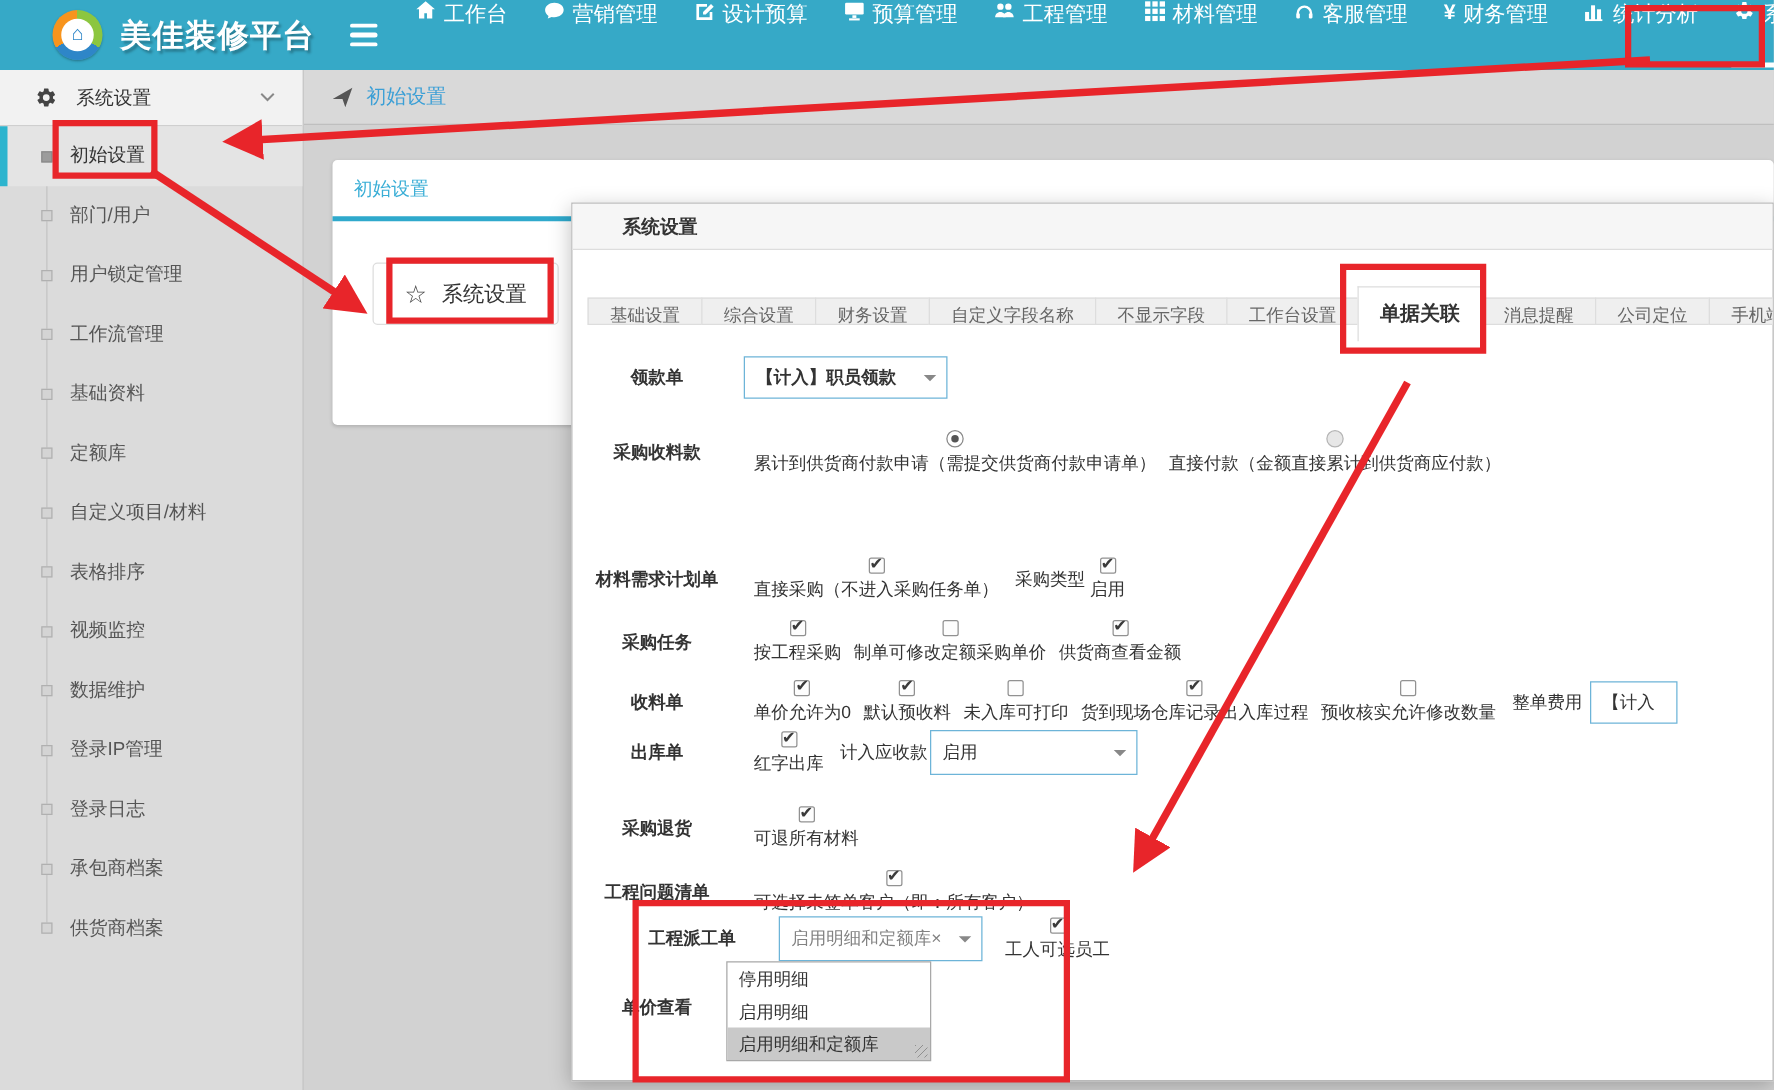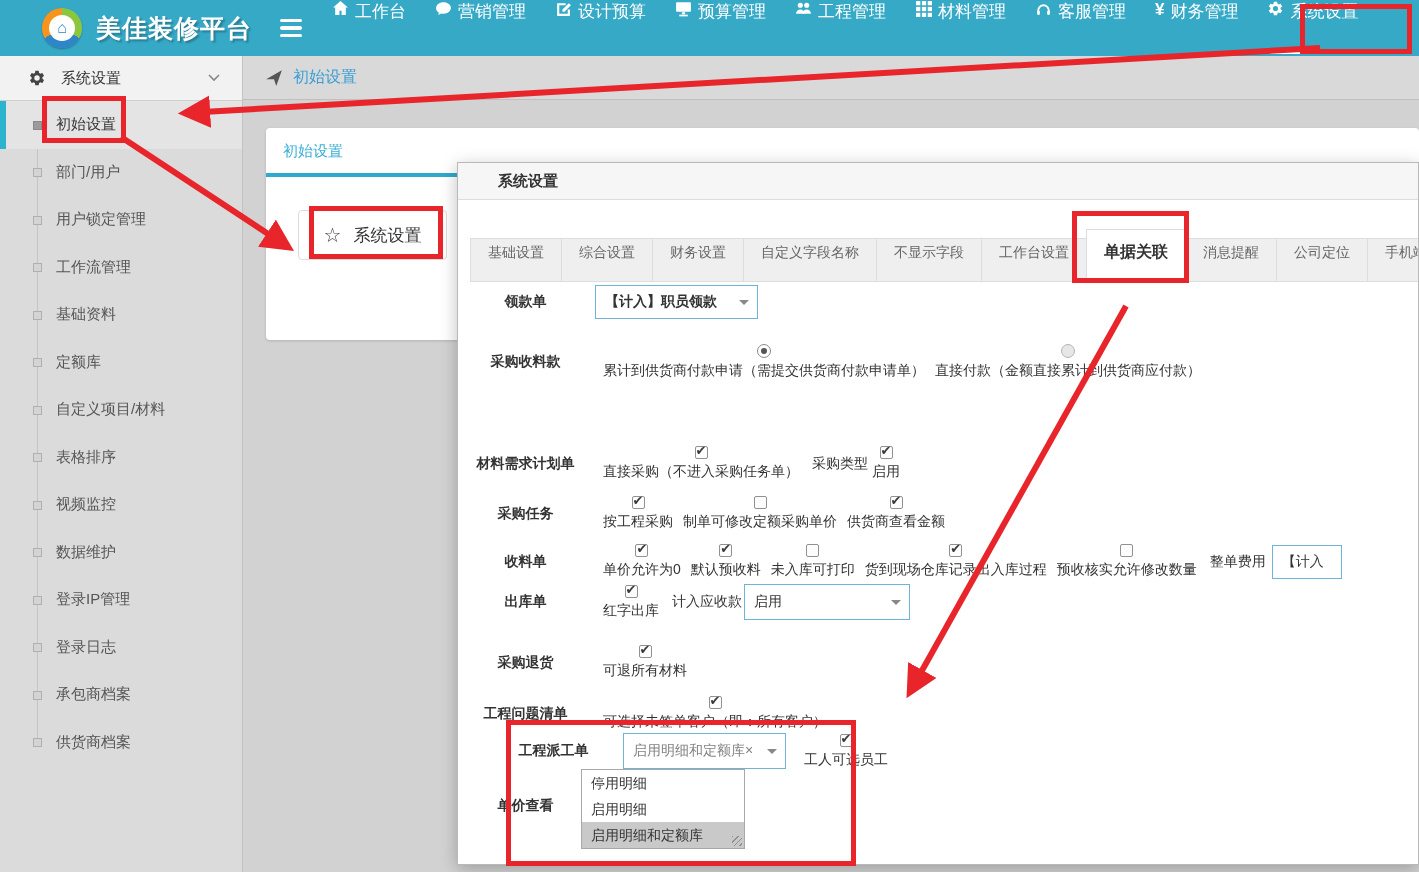--- a/index.html
+++ b/index.html
@@ -65,21 +65,21 @@
 
   
   .modal { position:absolute; left:457px; top:162px; width:962px; height:703px;
     background:#fff; border:1px solid #b9b9b9; box-shadow:0 4px 16px rgba(0,0,0,.25);
     z-index:10; overflow:hidden; }
   .modal-header { height:37px; background:#f6f6f6; border-bottom:1px solid #ddd;
     display:flex; align-items:center; padding-left:40px; }
   .modal-title { font-size:15px; font-weight:bold; color:#333; }
   .tabstrip { position:absolute; left:12px; top:66px; right:0; height:44px;
     display:flex; align-items:flex-start; white-space:nowrap; }
-  .mtab { height:44px; line-height:27px; margin-top:9px; padding:0 17px; font-size:14px;
+  .mtab { height:22px; line-height:27px; margin-top:9px; padding:0 17px; font-size:14px;
     color:#666; background:#efefef; border:1px solid #ddd; margin-left:-1px; cursor:pointer; }
   .mtab:first-child { margin-left:0; }
   .mtab.active { height:44px; line-height:43px; margin-top:0; background:#fff;
     font-size:16px; font-weight:bold; color:#333; border-bottom:none; position:relative; z-index:2; }
 
   .frow { position:absolute; left:0; display:flex; align-items:center; font-size:14px; color:#333; }
   .frow .lbl { width:135px; text-align:center; flex:none; white-space:nowrap;font-weight:bold; }
   .opt { display:flex; align-items:center; gap:4px; margin-left:10px; white-space:nowrap; cursor:pointer;flex-direction:column; }
   .cb { width:13px; height:13px; border:1px solid #919191; background:#fdfdfd; border-radius:2px;
     display:inline-block; position:relative; flex:none; }
@@ -175,20 +175,29 @@
           <rect x="2" y="10" width="2.6" height="4" rx="1"></rect>
           <rect x="11.4" y="10" width="2.6" height="4" rx="1"></rect>
         </svg>
       <span>客服管理</span>
     </div>
     <div class="nav-item">
       <span class="yen">¥</span>
       <span>财务管理</span>
     </div>
     <div class="nav-item">
+      <svg viewBox="0 0 16 16">
+          <rect x="1" y="9" width="3" height="6"></rect>
+          <rect x="5.5" y="4" width="3" height="11"></rect>
+          <rect x="10" y="7" width="3" height="8"></rect>
+          <rect x="1" y="14.5" width="13" height="1.5"></rect>
+        </svg>
+      <span>统计分析</span>
+    </div>
+    <div class="nav-item">
       <svg viewBox="0 0 24 24">
           <path d="M19.14 12.94c.04-.3.06-.61.06-.94s-.02-.64-.07-.94l2.03-1.58a.49.49 0 0 0 .12-.61l-1.92-3.32a.49.49 0 0 0-.59-.22l-2.39.96c-.5-.38-1.03-.7-1.62-.94L14.4 2.81a.48.48 0 0 0-.48-.41h-3.84c-.24 0-.43.17-.47.41L9.25 5.35c-.59.24-1.13.57-1.62.94l-2.39-.96a.49.49 0 0 0-.59.22L2.74 8.87c-.12.21-.08.47.12.61l2.03 1.58c-.05.3-.09.63-.09.94s.02.64.07.94l-2.03 1.58a.49.49 0 0 0-.12.61l1.92 3.32c.12.22.37.29.59.22l2.39-.96c.5.38 1.03.7 1.62.94l.36 2.54c.05.24.24.41.48.41h3.84c.24 0 .44-.17.47-.41l.36-2.54c.59-.24 1.13-.56 1.62-.94l2.39.96c.22.08.47 0 .59-.22l1.92-3.32a.49.49 0 0 0-.12-.61l-2.01-1.58zM12 15.6a3.6 3.6 0 1 1 0-7.2 3.6 3.6 0 0 1 0 7.2z"></path>
         </svg>
       <span>系统设置</span>
       <span class="nav-underline"></span>
     </div>
   </div>
 </div>
 
 <div class="sidebar">

